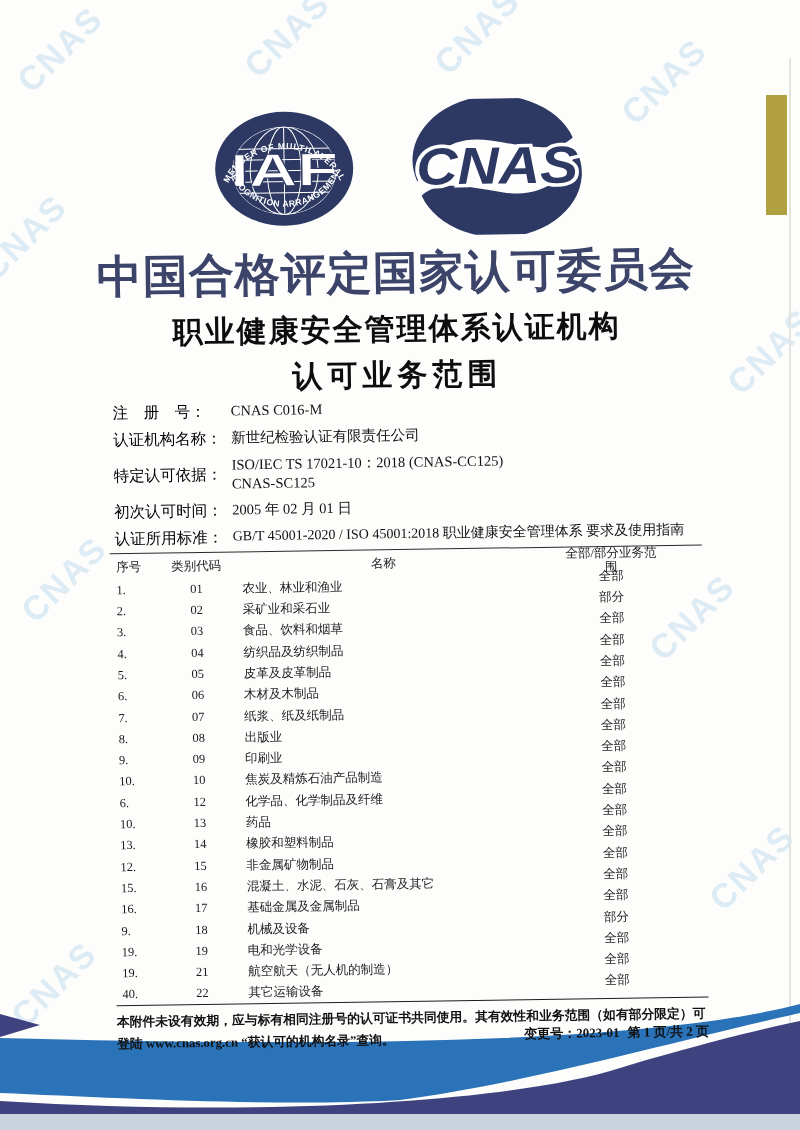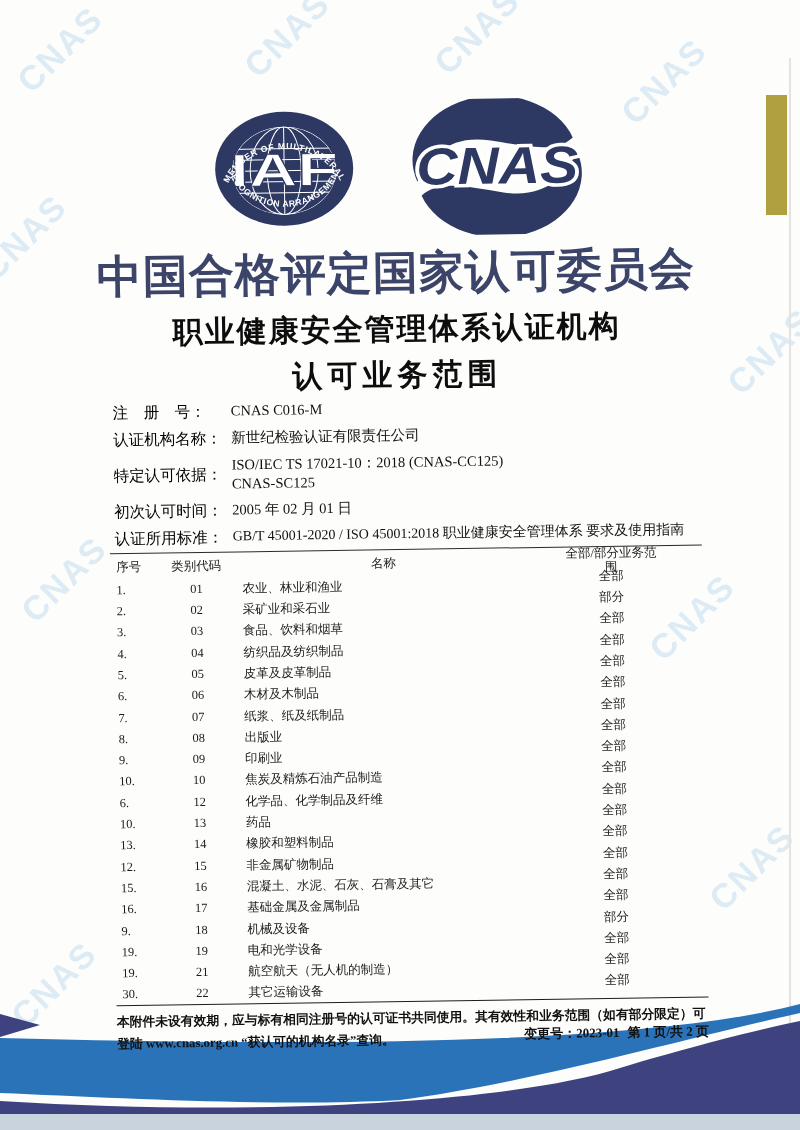--- a/index.html
+++ b/index.html
@@ -286,21 +286,21 @@
     <div class="cell c-name">电和光学设备</div>
     <div class="cell c-scope">全部</div>
   </div>
         <div class="trow tbody-row">
     <div class="cell c-no">19.</div>
     <div class="cell c-code">21</div>
     <div class="cell c-name">航空航天（无人机的制造）</div>
     <div class="cell c-scope">全部</div>
   </div>
         <div class="trow tbody-row">
-    <div class="cell c-no">30.</div>
+    <div class="cell c-no">40.</div>
     <div class="cell c-code">22</div>
     <div class="cell c-name">其它运输设备</div>
     <div class="cell c-scope">全部</div>
   </div>
       </div>
   </div>
 
   <div id="footer">
     <div id="footer-note">本附件未设有效期，应与标有相同注册号的认可证书共同使用。其有效性和业务范围（如有部分限定）可
 登陆 www.cnas.org.cn “获认可的机构名录”查询。</div>

